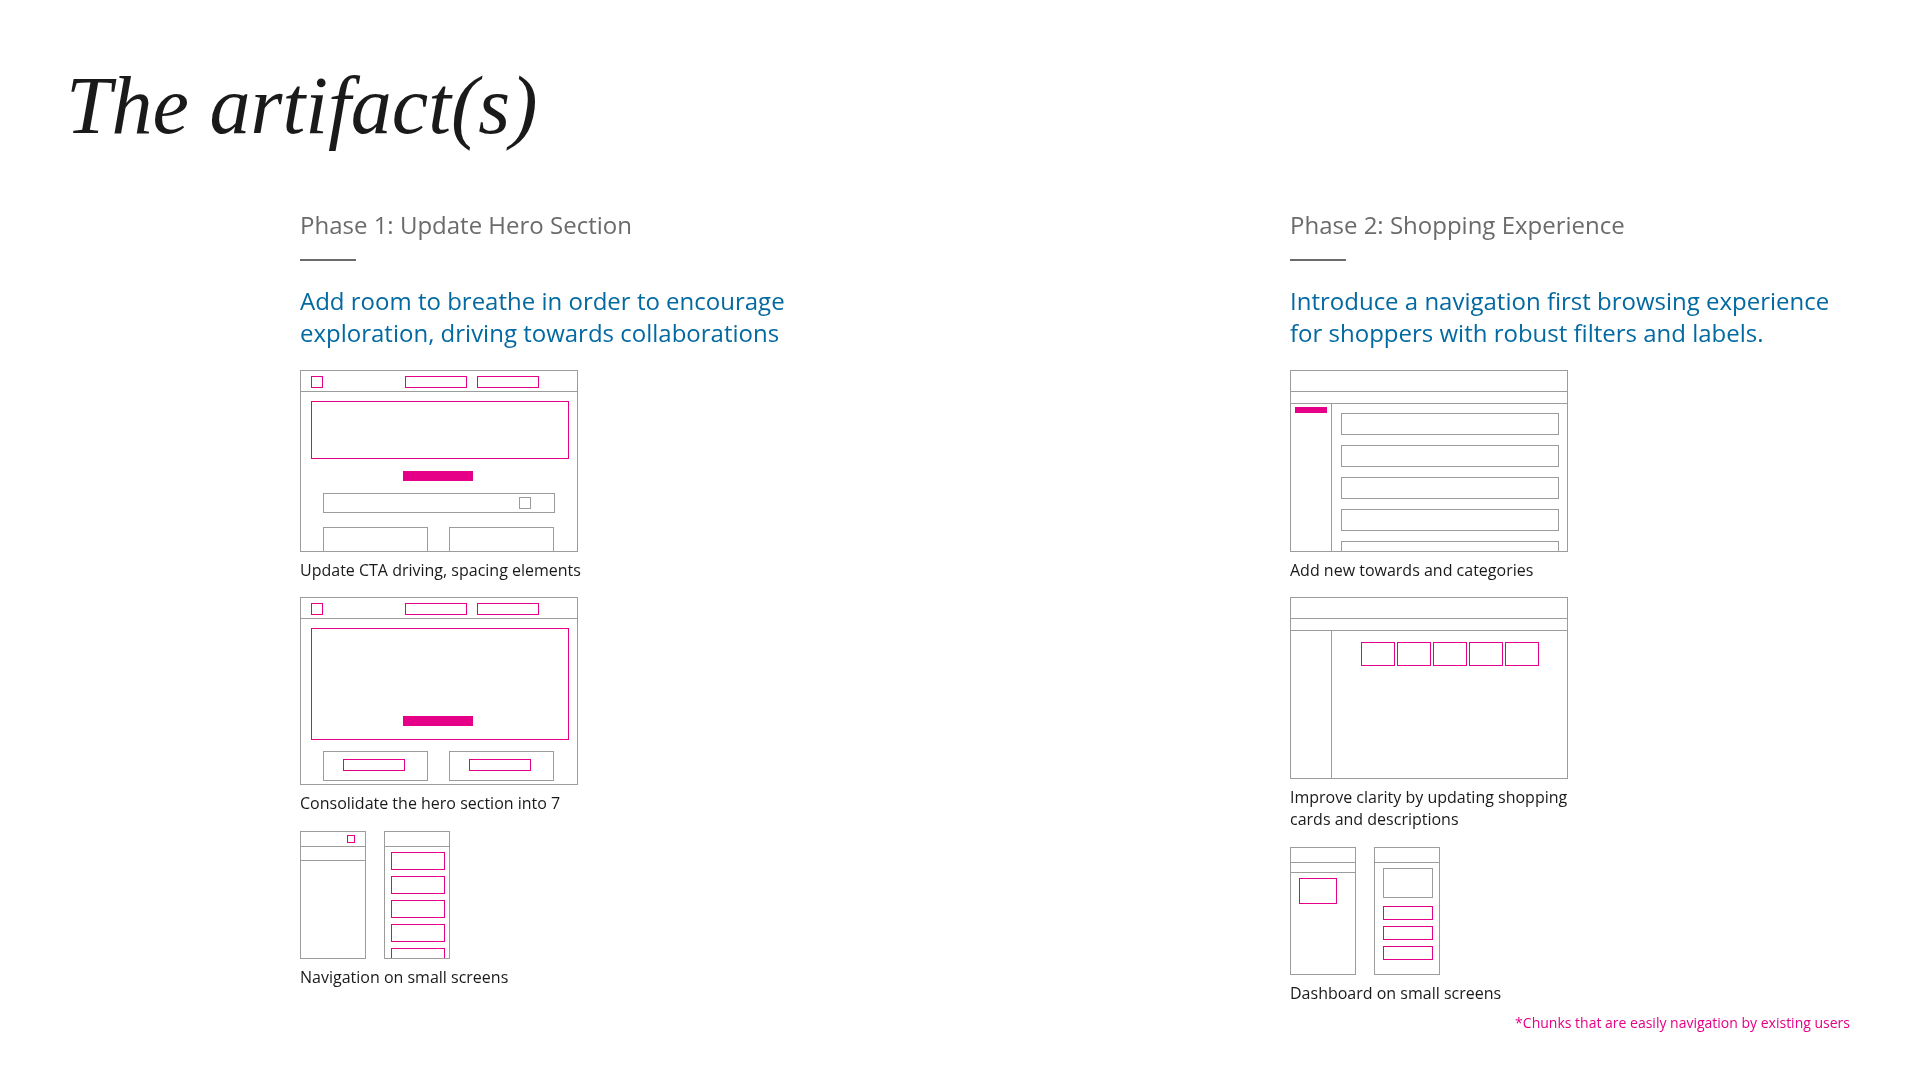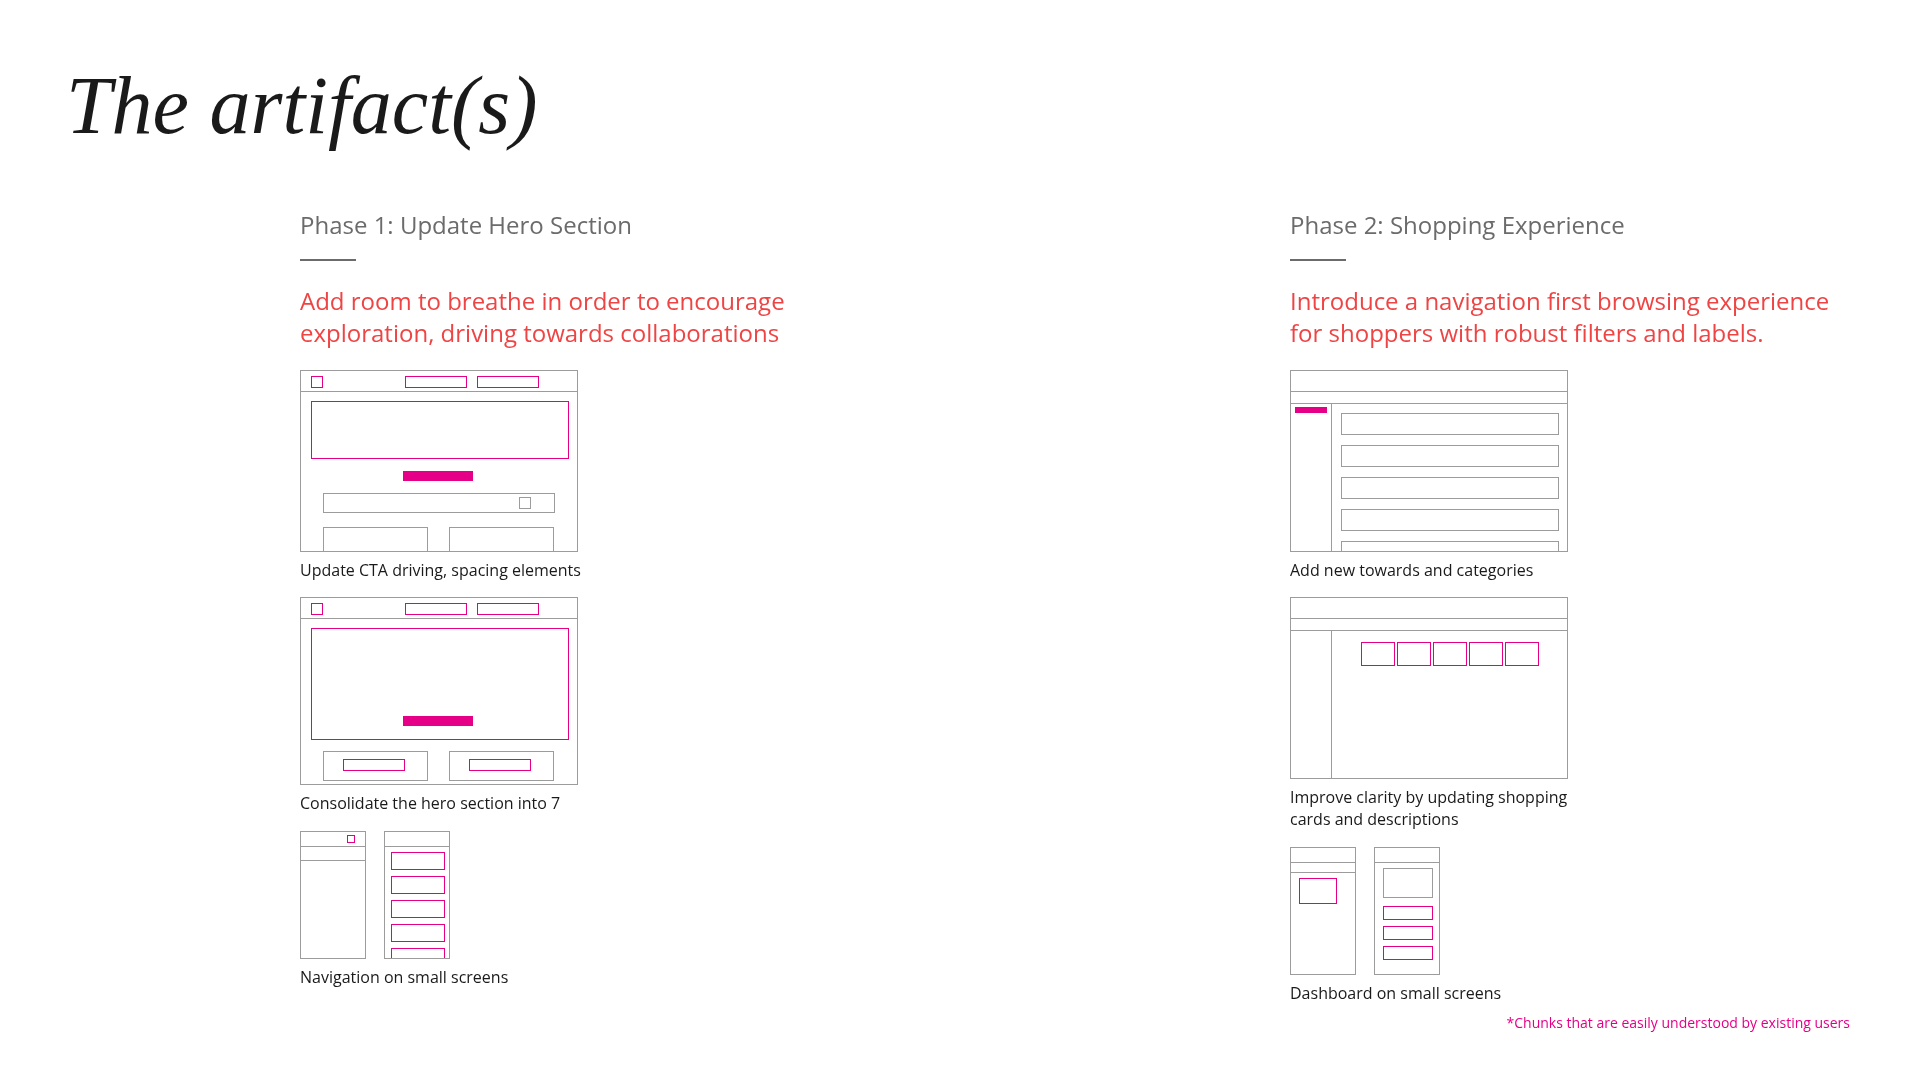--- a/index.html
+++ b/index.html
@@ -40,21 +40,21 @@
 }
 .underline {
   width: 56px;
   height: 2px;
   background: #6b6b6b;
   margin-top: 18px;
   margin-bottom: 24px;
 }
 .phase-desc {
   font-size: 24px;
-  color: #ef4444;
+  color: #0369a1;
   line-height: 1.35;
   margin-bottom: 20px;
   max-width: 540px;
 }
 .wf-caption {
   font-size: 16px;
   color: #1a1a1a;
   margin-top: 8px;
   margin-bottom: 16px;
   line-height: 1.35;
@@ -180,13 +180,13 @@
         <div class="pbox" style="top:58px;left:8px;width:50px;height:14px;"></div>
         <div class="pbox" style="top:78px;left:8px;width:50px;height:14px;"></div>
         <div class="pbox" style="top:98px;left:8px;width:50px;height:14px;"></div>
       </div>
     </div>
     <div class="wf-caption">Dashboard on small screens</div>
   </div>
 
 </div>
 
-<div class="footnote">*Chunks that are easily understood by existing users</div>
+<div class="footnote">*Chunks that are easily navigation by existing users</div>
 
 </body></html>

